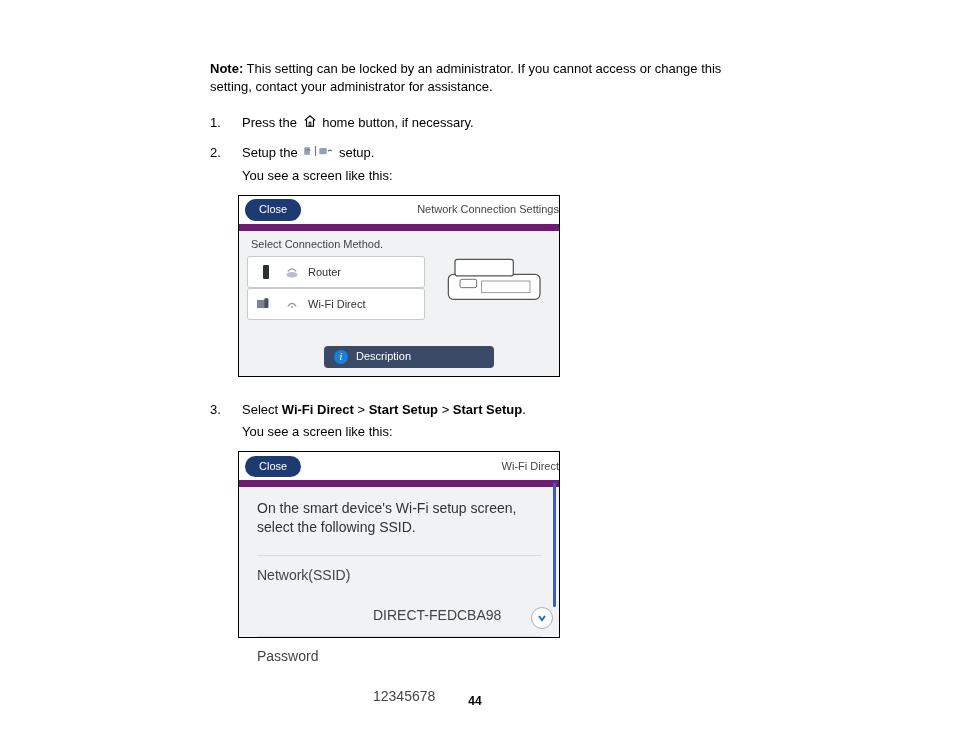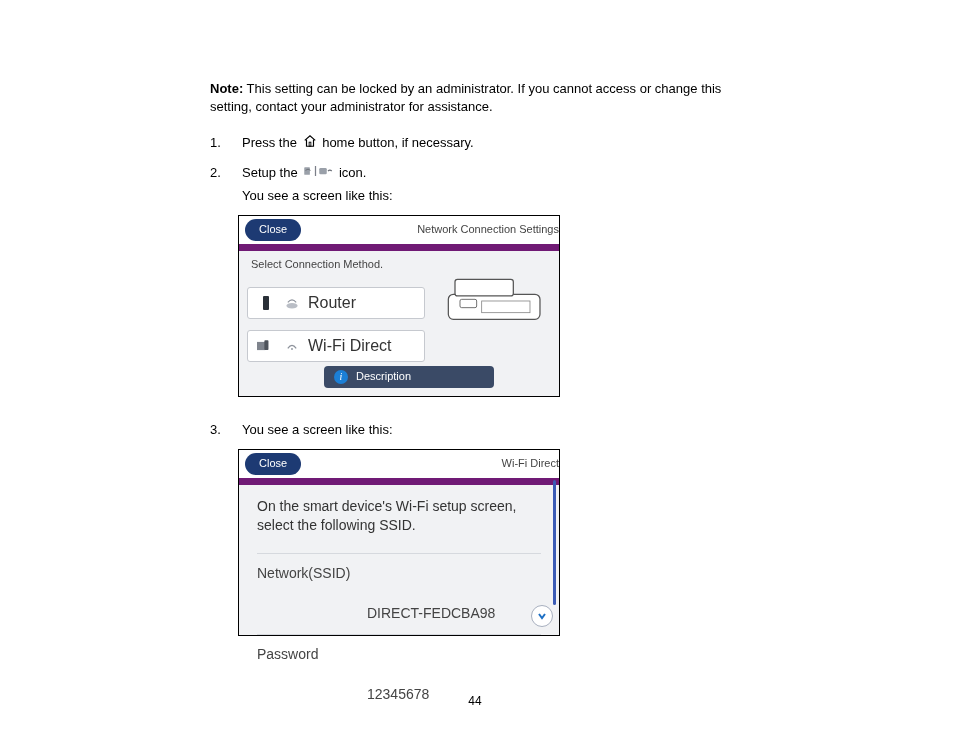--- a/index.html
+++ b/index.html
@@ -6,21 +6,21 @@
   body{
     background:#fff;
     width:954px;
     height:738px;
     font-family:Arial,Helvetica,sans-serif;
     font-size:13px;
     color:#000;
     position:relative;
   }
   .page{
-    padding:80px 210px 40px 210px;
+    padding:60px 210px 40px 210px;
   }
   .note{
     line-height:1.4;
     margin-bottom:18px;
   }
   .li{
     display:flex;
     margin:6px 0 6px 0;
     line-height:1.4;
   }
@@ -80,27 +80,27 @@
   }
   .s1 .subtitle{
     font-size:11px;
     color:#444;
     padding:6px 12px 4px 12px;
   }
   .s1 .option{
     background:#fff;
     border:1px solid #c6c9cf;
     border-radius:3px;
-    margin:11px 8px;
+    margin:0 8px;
     width:160px;
     height:30px;
     display:flex;
     align-items:center;
     padding:0 8px;
-    font-size:16px;
+    font-size:11px;
     color:#333;
     gap:6px;
   }
   .s1 .option .ic{width:20px;display:flex;justify-content:center;}
   .s1 .desc-btn{
     background:#3a4a66;
     color:#fff;
     font-size:11px;
     border-radius:4px;
     width:150px;
@@ -139,20 +139,21 @@
     color:#333;
   }
   .s2 .msg{
     line-height:1.35;
     margin-bottom:18px;
   }
   .s2 .row{
     display:flex;
     padding:10px 0;
     border-top:1px solid #d6d9de;
+    gap:6px;
   }
   .s2 .row .k{width:110px;color:#444;}
   .s2 .row .v{color:#444;margin-top:40px;}
   .s2 .scroll-dot{
     position:absolute;
     right:6px;
     bottom:8px;
     width:20px;height:20px;
     border:1px solid #a8b0bf;
     border-radius:50%;
@@ -169,21 +170,21 @@
     background:#3b5bb5;
     border-radius:2px;
   }
 
   .pagenum{
     position:absolute;
     left:0;right:4px;
     bottom:30px;
     text-align:center;
     font-size:12px;
-    font-weight:400;
+    font-weight:700;
   }
 </style>
 </head>
 <body>
 
 <div class="page">
 
   <div class="note">
     <b>Note:</b><span> This setting can be locked by an administrator. If you cannot access or change this setting, contact your administrator for assistance.</span>
   </div>
@@ -211,21 +212,21 @@
         <span>Setup the </span>
         <span class="inline-icon net-icon">
           <svg viewBox="0 0 48 20">
             <rect x="2" y="4" width="9" height="12" rx="1" fill="#9aa0a9"></rect>
             <path d="M4 9 Q8 5 12 9" stroke="#6c7078" stroke-width="1.5" fill="none"></path>
             <line x1="20" y1="2" x2="20" y2="18" stroke="#7b7f88" stroke-width="2"></line>
             <rect x="26" y="5" width="12" height="10" rx="2" fill="#9aa0a9"></rect>
             <path d="M40 10 Q43 7 46 10" stroke="#6c7078" stroke-width="2" fill="none"></path>
           </svg>
         </span>
-        <span> icon.</span>
+        <span> setup.</span>
       </p>
       <p>You see a screen like this:</p>
 
       <div class="screen s1">
         <div class="titlebar">
           <div class="close-btn">Close</div>
           <div class="title">Network Connection Settings</div>
         </div>
         <div class="subtitle">Select Connection Method.</div>
 
@@ -273,20 +274,23 @@
             <rect x="44" y="36" width="58" height="14" fill="none" stroke="#888" stroke-width="1"></rect>
           </svg>
         </div>
       </div>
     </div>
   </div>
 
   <div class="li">
     <div class="num">3.</div>
     <div class="body">
+      <p>
+        <span>Select </span><b>Wi-Fi Direct</b><span> &gt; </span><b>Start Setup</b><span> &gt; </span><b>Start Setup</b><span>.</span>
+      </p>
       <p>You see a screen like this:</p>
 
       <div class="screen s2">
         <div class="titlebar">
           <div class="close-btn">Close</div>
           <div class="title">Wi-Fi Direct</div>
         </div>
         <div class="side-rail"></div>
         <div class="inner">
           <div class="msg">On the smart device's Wi-Fi setup screen, select the following SSID.</div>

